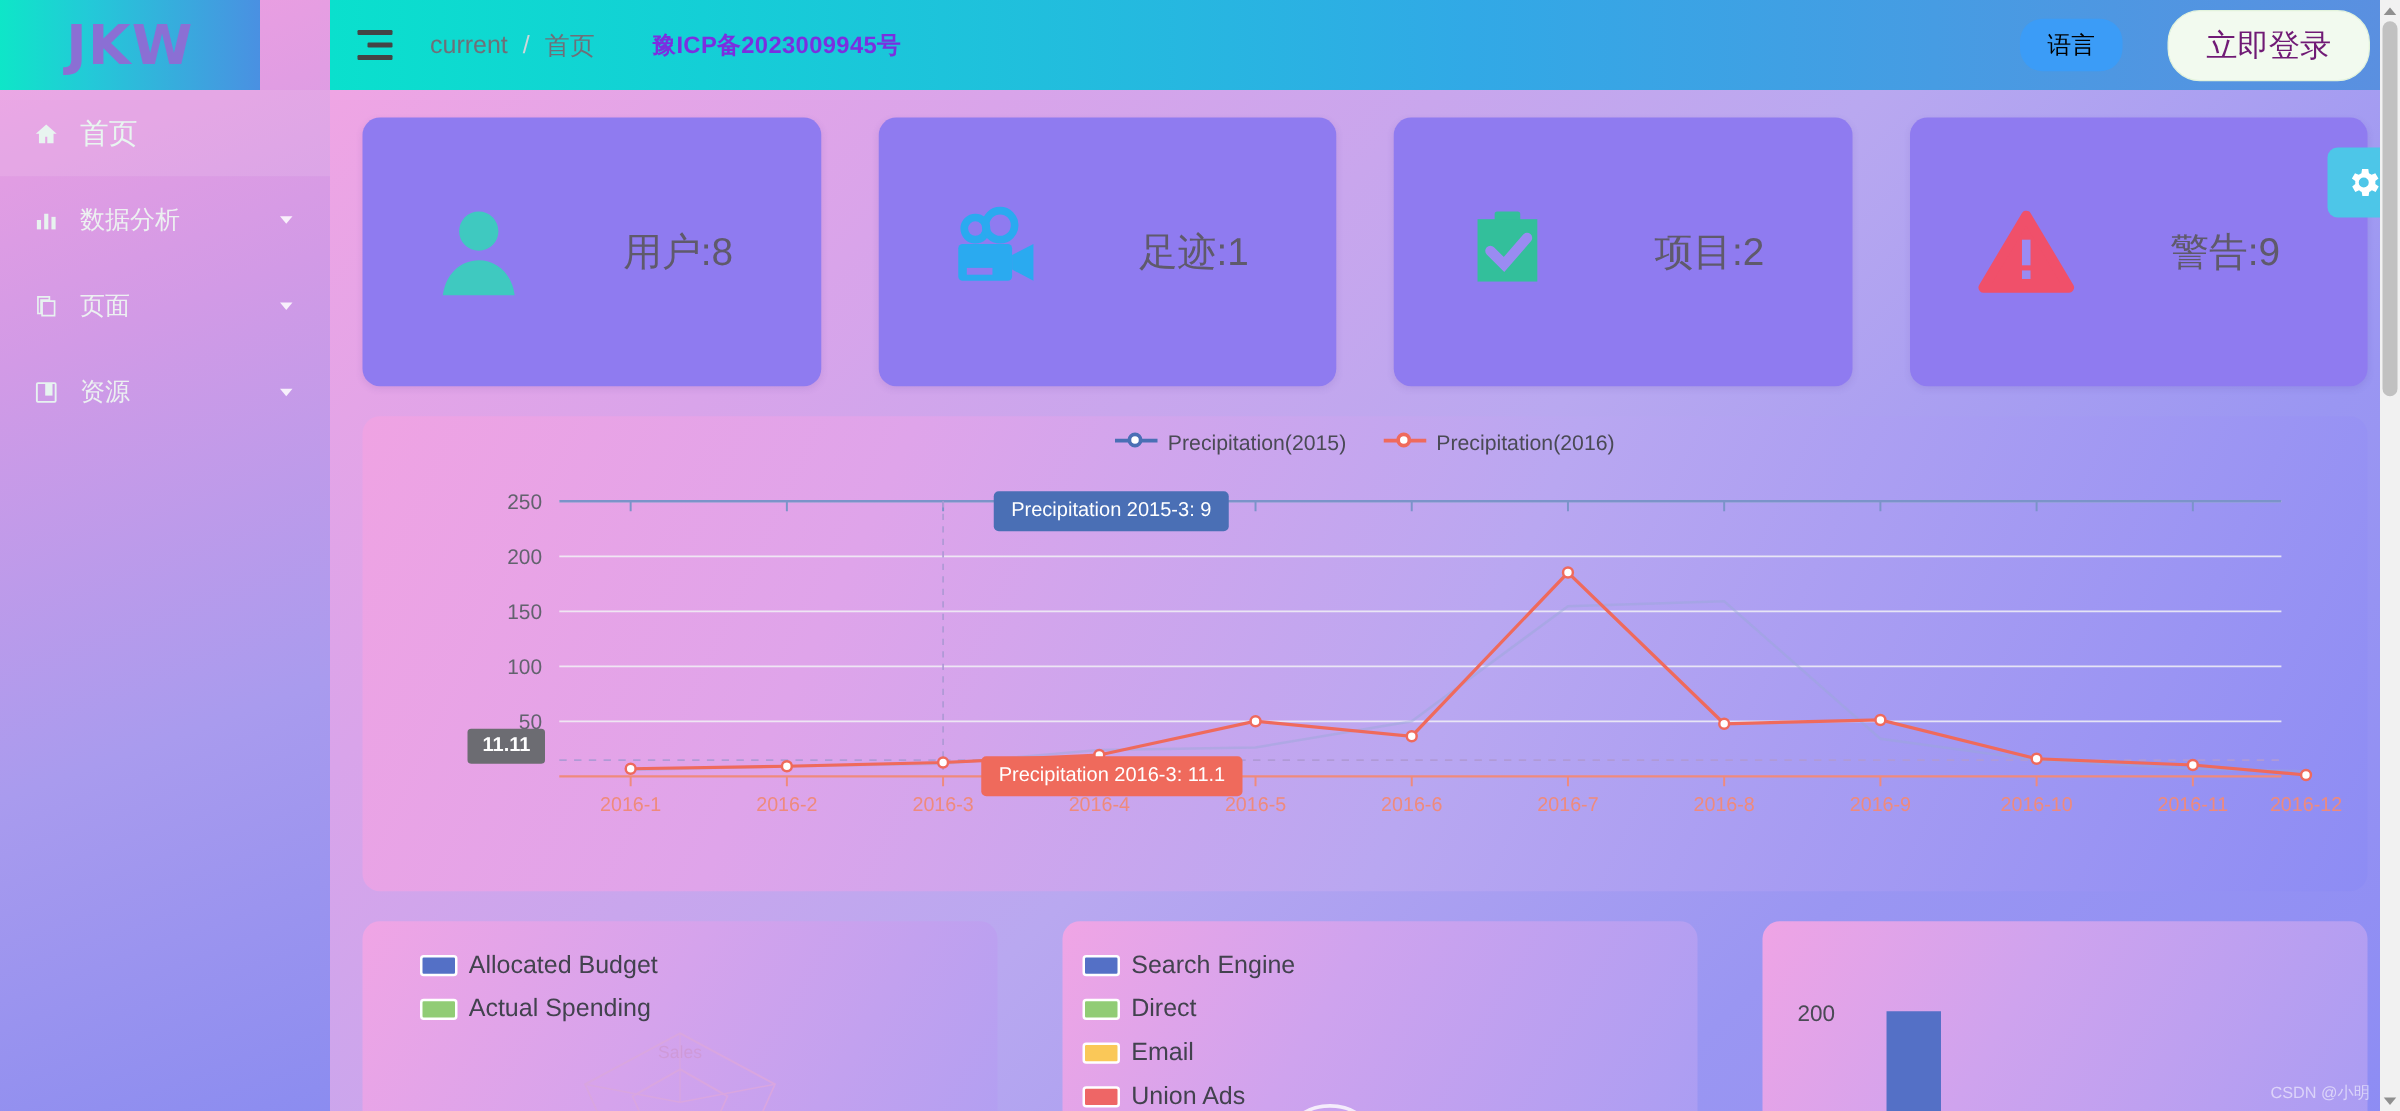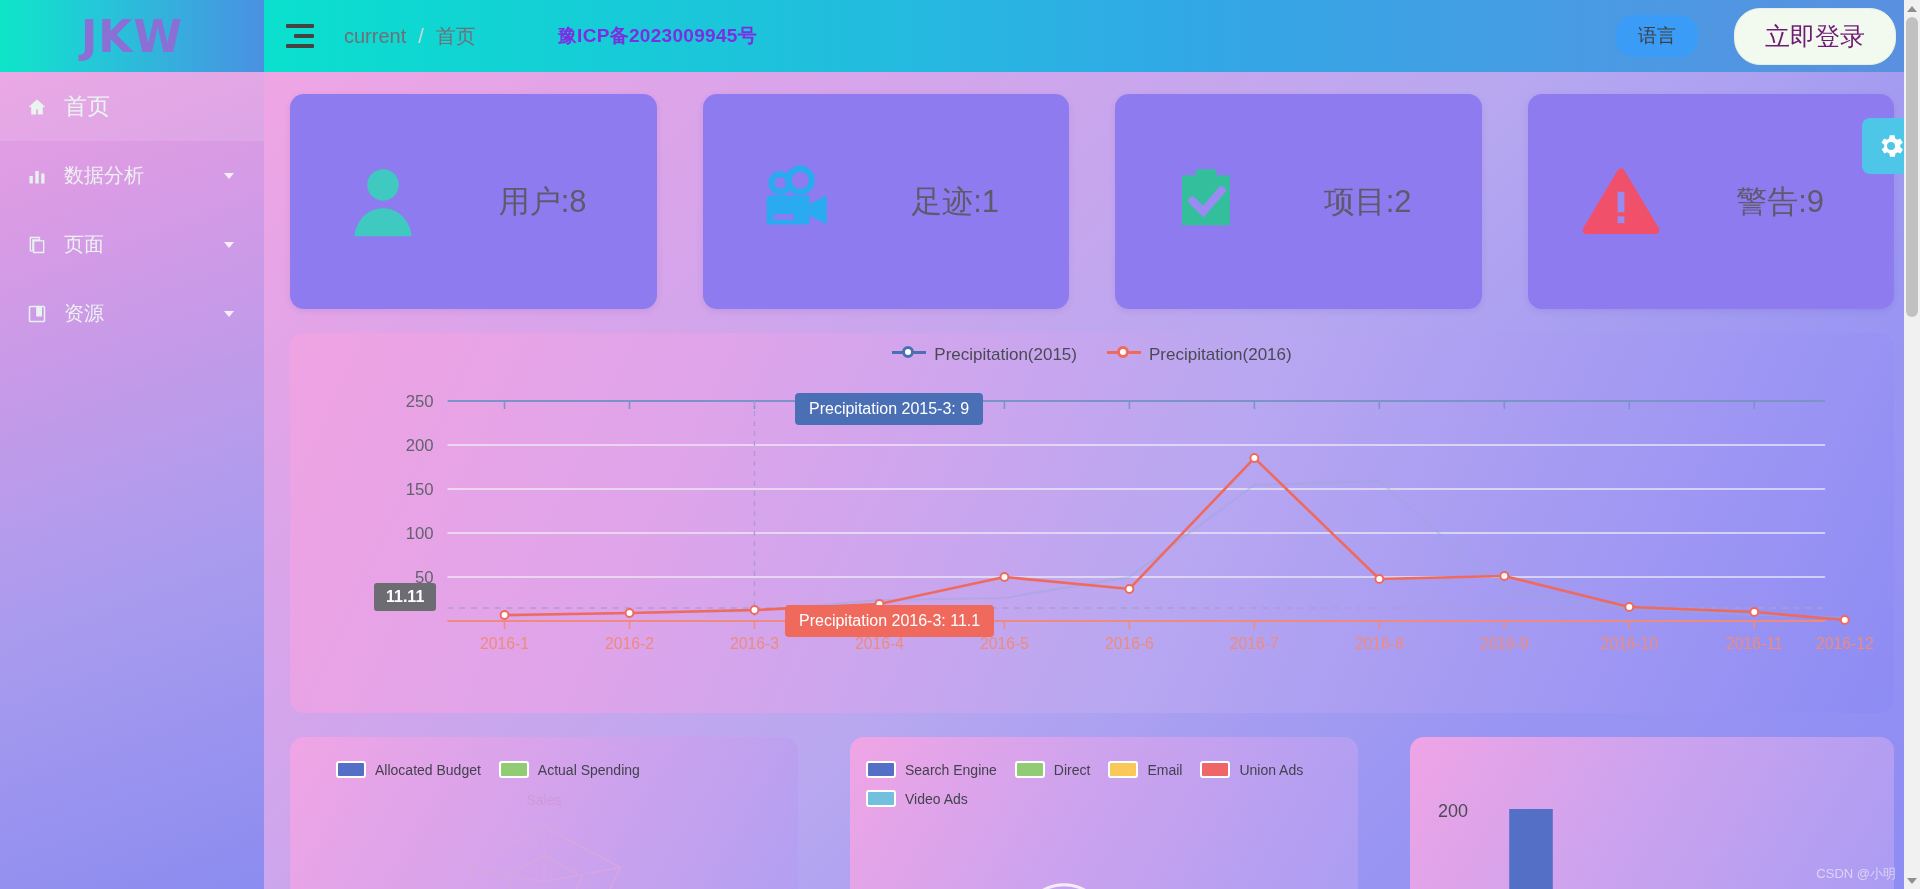--- a/index.html
+++ b/index.html
@@ -13,21 +13,21 @@
   
   #app { position: absolute; inset: 0; display: flex; }
 
   
   #sidebar {
     width: 264px; height: 889px; flex: 0 0 264px;
     background: linear-gradient(160deg,#f0a0e0 0%, #d29ae6 30%, #a99bee 65%, #8b8cf0 100%);
     position: relative; z-index: 5;
   }
   #logo-bar {
-    height: 72px; width: 264px;
+    height: 72px; width: 208px;
     background: linear-gradient(90deg,#0ee6c8 0%, #23c9d8 35%, #4a90e2 100%);
     display: flex; align-items: center; justify-content: center;
   }
   #logo-text {
     font-size: 44px; font-weight: bold; color: #8b6fd4;
     letter-spacing: 1px; font-family: "DejaVu Sans", sans-serif;
   }
   .nav-item {
     height: 69px; display: flex; align-items: center;
     padding-left: 26px; color: #eaf7ef; font-size: 20px; position: relative;
@@ -56,24 +56,24 @@
     display: flex; align-items: center; padding: 0 24px 0 22px; position: relative;
   }
   #collapse-icon { width: 28px; height: 24px; display:flex; flex-direction:column; justify-content:space-between; cursor:pointer; }
   #collapse-icon i { display:block; height:4px; background:#444; border-radius:1px; }
   #collapse-icon i:nth-child(1){ width:28px; }
   #collapse-icon i:nth-child(2){ width:20px; margin-left:8px; }
   #collapse-icon i:nth-child(3){ width:28px; }
   .breadcrumb { margin-left: 30px; font-size: 20px; color: #6f6f78; display:flex; align-items:center; gap:12px; }
   .breadcrumb .sep { color: #cfd6da; }
   .breadcrumb .crumb-current { color:#6f6f78; }
-  #icp { margin-left: 82px; font-size: 19px; font-weight: bold; color: #7b2fe0; letter-spacing:.3px; }
+  #icp { margin-left: 46px; font-size: 19px; font-weight: bold; color: #7b2fe0; letter-spacing:.3px; }
   #topbar-right { margin-left: auto; display: flex; align-items: center; gap: 36px; }
   #lang-btn {
-    background: #3b9cf7; color: #404040; font-size: 19px;
+    background: #3b9cf7; color: #000000; font-size: 19px;
     border: none; border-radius: 18px; padding: 8px 22px; cursor: pointer;
   }
   #login-btn {
     background: #f2faef; color: #701a75; font-size: 25px;
     border: 1px solid #e3f3dc; border-radius: 26px; padding: 11px 30px; cursor: pointer;
   }
 
   
   #content {
     flex: 1; overflow: hidden; position: relative;
@@ -129,21 +129,21 @@
 
   
   #bottom-row { margin-top: 24px; display: flex; gap: 52px; height: 200px; }
   .bpanel { border-radius: 14px; position: relative; overflow: hidden; padding: 18px 0 0 0; }
   #bp1 { flex: 0 0 508px;
     background: linear-gradient(120deg,#f0a5e5 0%, #d5a3ec 45%, #b09ff2 100%); }
   #bp2 { flex: 0 0 508px;
     background: linear-gradient(120deg,#f0a5e5 0%, #cfa3ee 40%, #a89df3 100%); }
   #bp3 { flex: 1;
     background: linear-gradient(120deg,#efa4e5 0%, #cfa3ee 40%, #a79cf3 100%); }
-  .bp-legend { display: flex; flex-wrap: wrap; gap: 12px 18px; padding: 6px 0 0 46px; font-size: 14px; color: #42424e; }
+  .bp-legend { display: flex; flex-wrap: wrap; gap: 12px 18px; padding: 6px 0 0 46px; font-size: 20px; color: #42424e; flex-direction: column; }
   .bp-legend.center { justify-content: flex-start; padding-left: 16px; }
   .sw { width: 30px; height: 17px; border-radius: 3px; border: 2px solid #fff; display:inline-block; }
   .lgrow { display: flex; align-items: center; gap: 9px; }
   .bp-title { text-align: center; font-size: 14px; color: #cf9ad8; margin-top: 14px; }
   .bp-svg { position: absolute; left:0; right:0; bottom:0; top: 56px; }
   .bp-svg svg { width: 100%; height: 100%; }
   #bp3-ylab { position: absolute; left: 28px; top: 64px; font-size: 18px; color:#4a4a55; }
 
   
   #scrollbar { position: absolute; right: 0; top: 0; width: 16px; height: 889px; background: #f1f1f1; z-index: 20; }

